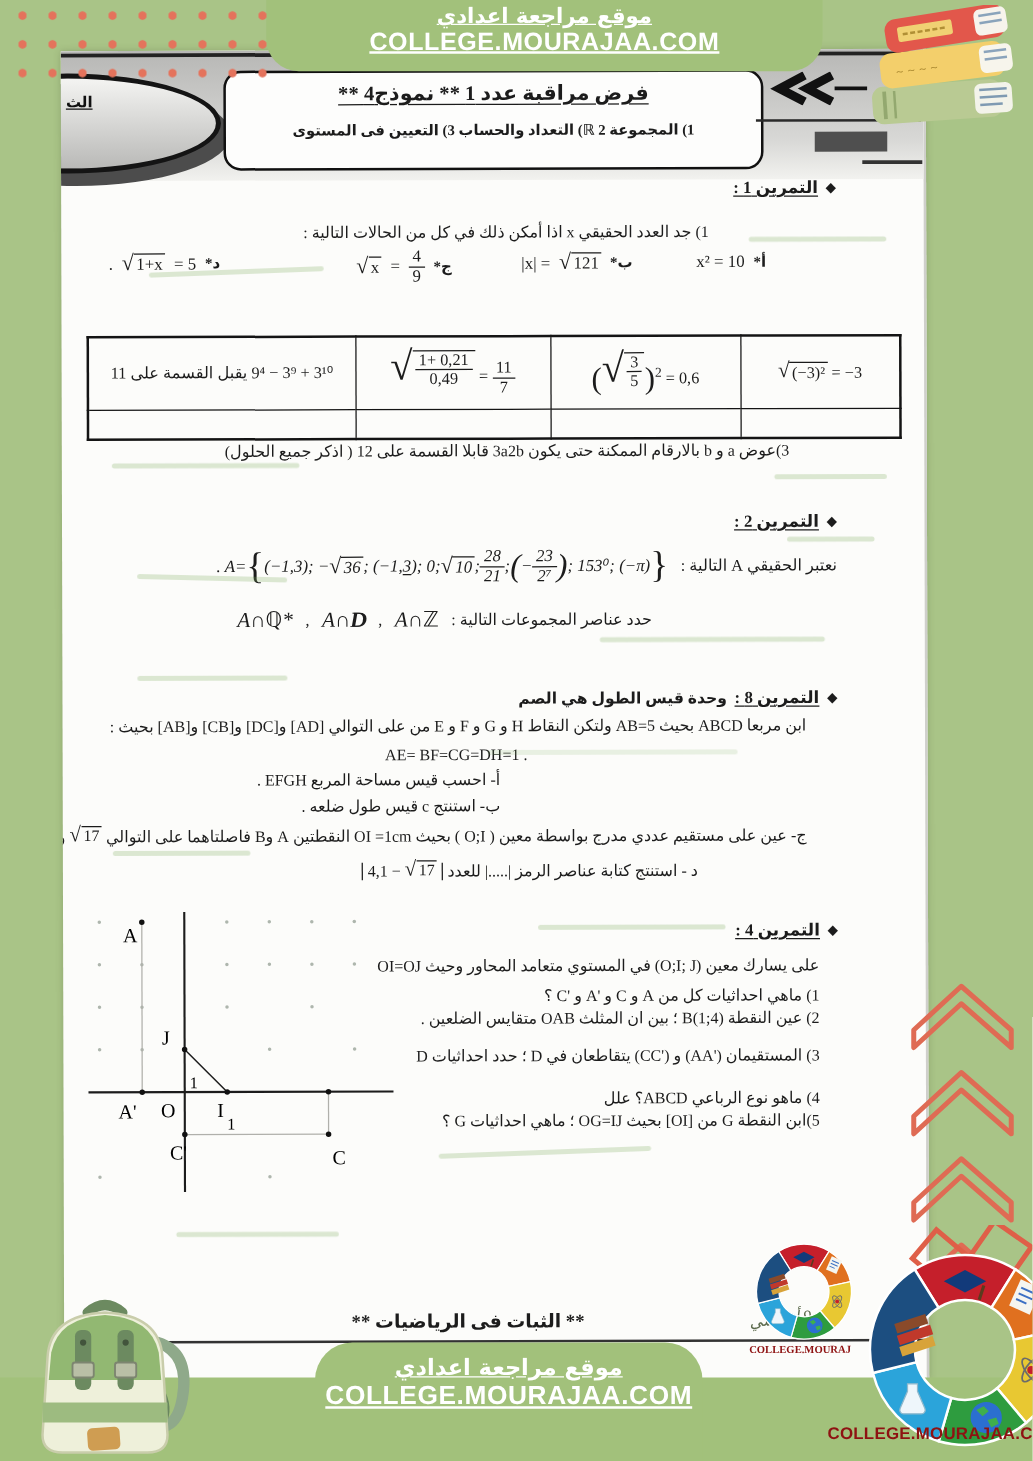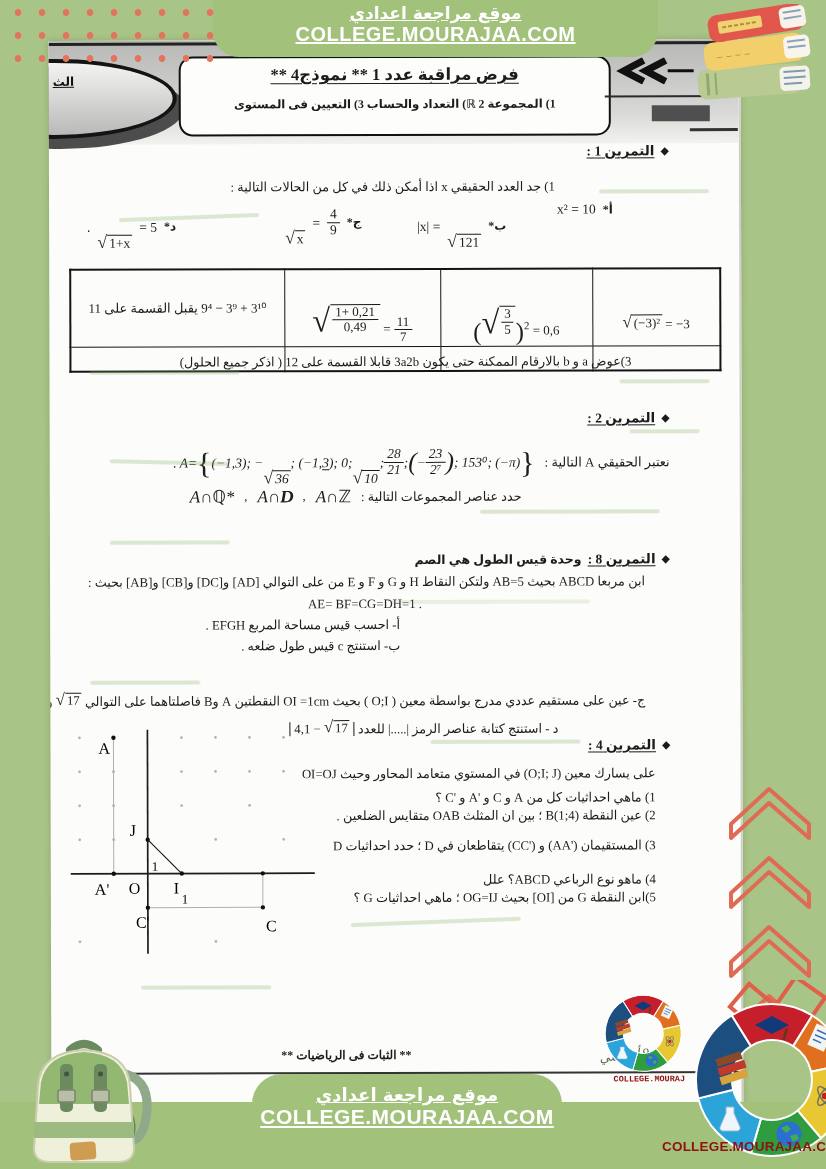--- a/index.html
+++ b/index.html
@@ -45,21 +45,21 @@
   .ex-head{position:absolute;direction:rtl;display:flex;align-items:center;gap:6px;
     font-weight:bold;font-size:13.5px;}
   .ex-head .ttl{text-decoration:underline;text-underline-offset:2px;}
   .bullet{font-size:11px;line-height:1;}
   .ex-rest{font-weight:bold;font-size:12.5px;}
 
   .line{position:absolute;direction:rtl;font-size:12.8px;white-space:nowrap;}
   .ltr{direction:ltr;unicode-bidi:isolate;}
 
   
-  .sq{display:inline-flex;align-items:flex-end;direction:ltr;margin-top:32px;}
+  .sq{display:inline-flex;align-items:center;direction:ltr;}
   .sq::before{content:"√";font-size:1.3em;line-height:.95;transform:translateY(-.05em);}
   .sq .rad{border-top:1.4px solid #1a1a1a;padding:0 2px;}
   .sq.big::before{font-size:2.5em;line-height:.8;}
   .fr{display:inline-flex;flex-direction:column;align-items:center;line-height:1.1;vertical-align:middle;}
   .fr .n{padding:0 3px;border-bottom:1.4px solid #1a1a1a;}
   .fr .d{padding:0 3px;}
   .bp{font-size:1.9em;font-weight:300;line-height:.8;vertical-align:middle;}
   .absb{border-left:1.3px solid #1a1a1a;border-right:1.3px solid #1a1a1a;padding:0 4px;}
   .dbl{text-shadow:1px 0 0 currentColor;}
   .mitem{position:absolute;display:flex;direction:ltr;align-items:center;gap:7px;font-size:13.5px;}
@@ -79,26 +79,26 @@
   .setmath .brace{font-size:30px;font-weight:300;font-style:normal;line-height:.8;}
   .setmath .und{text-decoration:underline;text-underline-offset:2px;}
   .ex2-q{position:absolute;left:140px;top:446px;direction:rtl;display:flex;align-items:center;
     gap:10px;font-size:12.8px;}
   .inter{direction:ltr;font-size:17px;font-style:italic;font-weight:500;}
 
   .fig{position:absolute;left:12px;top:681px;}
   .fig text{font-family:"Liberation Serif","DejaVu Sans",serif;}
 
   .doc-rule{position:absolute;left:0;top:1032px;width:100%;height:2px;background:#333;}
-  .motto{position:absolute;left:230px;top:1008px;direction:rtl;font-size:12px;font-weight:bold;font-family:Liberation Serif, serif;}
+  .motto{position:absolute;left:230px;top:1008px;direction:rtl;font-size:15px;font-weight:bold;}
   .grade{position:absolute;left:548px;top:1008px;font-size:13px;font-style:italic;
     color:#5d6b4e;transform:rotate(-6deg);direction:rtl;}
   .mini-logo{position:absolute;left:552px;top:954px;z-index:3;}
-  .mini-logo-text{position:absolute;left:548px;top:1035px;width:100px;text-align:center;
-    font-family:Liberation Mono, monospace;font-size:8.5px;font-weight:bold;color:var(--maroon);z-index:3;}
+  .mini-logo-text{position:absolute;left:548px;top:1035px;width:100px;
+    font-family:Liberation Serif, serif;font-size:8.5px;font-weight:bold;color:var(--maroon);z-index:3;}
 
   .ghost{position:absolute;height:4px;border-radius:2px;background:rgba(122,170,92,.26);filter:blur(.5px);}
 
   
   .banner-top{left:213px;top:0;width:445px;height:57px;background:var(--green2);
     border-radius:0 0 26px 26px;z-index:5;text-align:center;padding-top:3px;}
   .banner-bot-band{left:0;top:1102px;width:826px;height:67px;background:var(--green2);z-index:4;}
   .banner-bot-blob{left:252px;top:1074px;width:310px;height:95px;background:var(--green2);
     border-radius:30px 30px 0 0;z-index:4;text-align:center;padding-top:10px;}
   .site-ar{font-family:"DejaVu Sans",sans-serif;font-size:17px;font-weight:bold;color:#fff;
@@ -174,21 +174,21 @@
       <line x1="54" y1="13.5" x2="80" y2="13.5" stroke="#111" stroke-width="3"></line>
     </svg>
     <div class="hdr-line1"></div>
     <div class="hdr-rect"></div>
     <div class="hdr-line2"></div>
 
     <div class="ex-head" style="right:70px;top:103px">
       <span class="bullet">◆</span>
       <span class="ttl">التمرين 1 :</span>
     </div>
-    <div class="line" style="right:184px;top:139px">1) جد العدد الحقيقي x اذا أمكن ذلك في كل من الحالات التالية :</div>
+    <div class="line" style="right:172px;top:139px">1) جد العدد الحقيقي x اذا أمكن ذلك في كل من الحالات التالية :</div>
 
     <div class="mitem" style="left:508px;top:162px">
       <span class="ltr">x² = 10</span>
       <span class="mlab ltr">*أ</span>
     </div>
     <div class="mitem" style="left:368px;top:162px">
       <span class="ltr">|x| =</span>
       <span class="sq">
           <span class="rad">121</span>
         </span>

